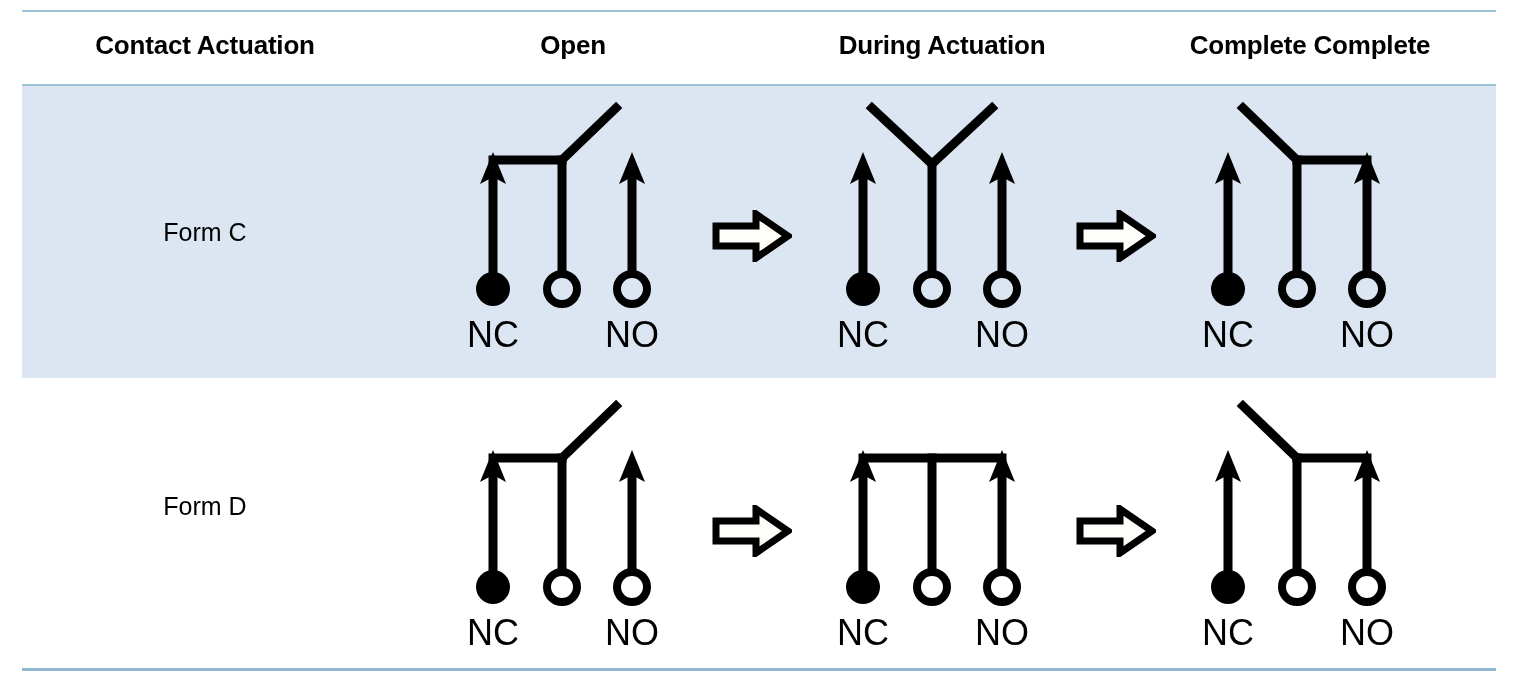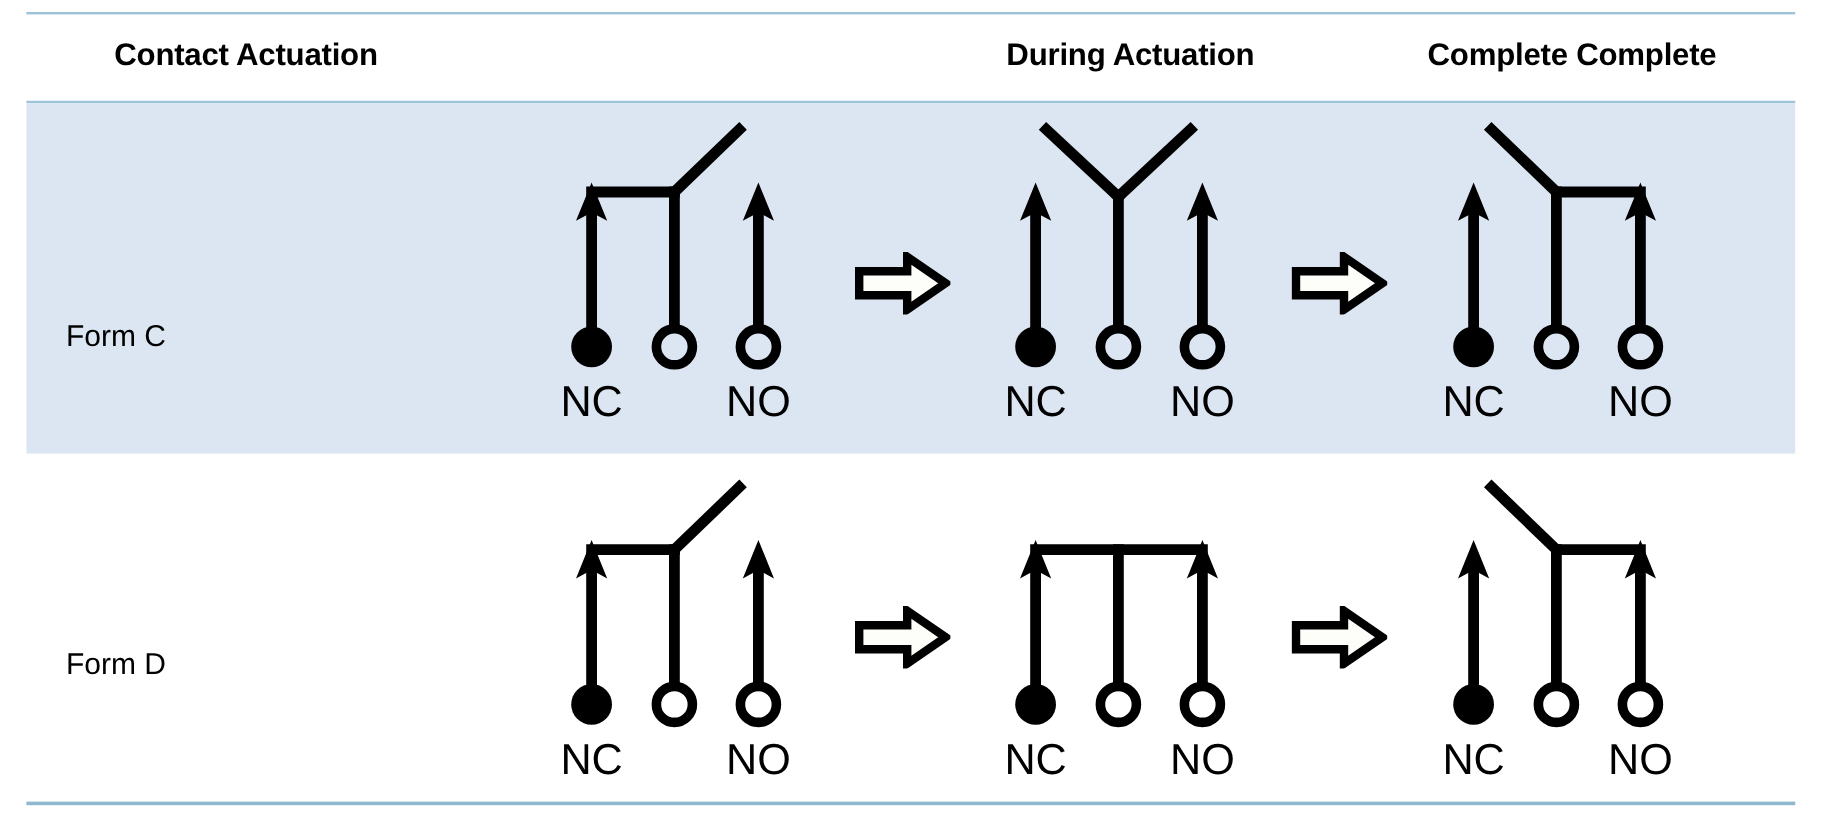--- a/index.html
+++ b/index.html
@@ -52,44 +52,44 @@
     font-size: 26px;
     text-align: center;
     white-space: nowrap;
     letter-spacing: -0.2px;
   }
 
   
   .row-label {
     position: absolute;
     font-size: 25px;
-    text-align: left;
+    text-align: center;
     white-space: nowrap;
     width: 300px;
-    margin-top: 48px;
   }
 
   
   .cell {
     position: absolute;
   }
   .cell svg { display: block; }
 </style>
 </head>
 <body>
 
 <div id="table-root">
 
   <div class="rule top"></div>
   <div class="rule header"></div>
   <div class="rule bottom"></div>
 
   <div class="row-shade"></div>
 
   <div class="header-cell" style="left:55px; width:300px;">Contact Actuation</div>
+  <div class="header-cell" style="left:423px; width:300px;">Open</div>
   <div class="header-cell" style="left:792px; width:300px;">During Actuation</div>
   <div class="header-cell" style="left:1160px; width:300px;">Complete Complete</div>
 
   <div class="row-label" style="left:55px; top:218px;">Form C</div>
   <div class="row-label" style="left:55px; top:492px;">Form D</div>
 
   <div class="cell" style="left:440px; top:92px;">
     <svg width="230" height="268" viewBox="0 0 230 268">
       <g fill="none" stroke="#000" stroke-width="9" stroke-linecap="square">
 

